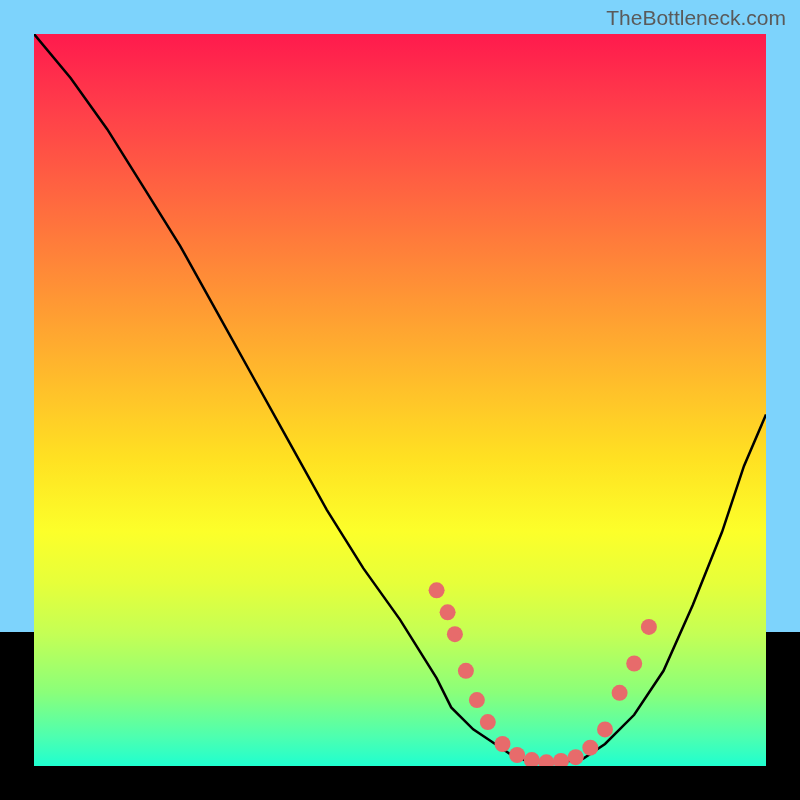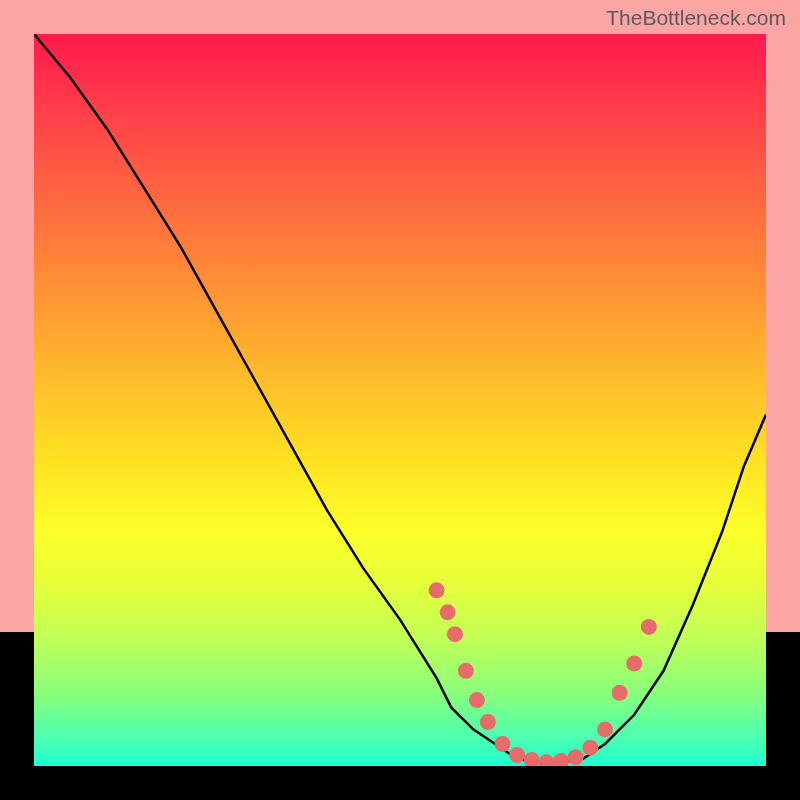--- a/index.html
+++ b/index.html
@@ -8,21 +8,21 @@
     background: #000;
     width: 800px;
     height: 800px;
     overflow: hidden;
     font-family: Arial, sans-serif;
   }
   .container {
     position: relative;
     width: 800px;
     height: 632px;
-    background: #fca5a5;
+    background: #7dd3fc;
   }
   .watermark {
     position: absolute;
     top: 6px;
     right: 14px;
     color: #5a5a5a;
     font-size: 21px;
     font-weight: 500;
     z-index: 10;
   }

